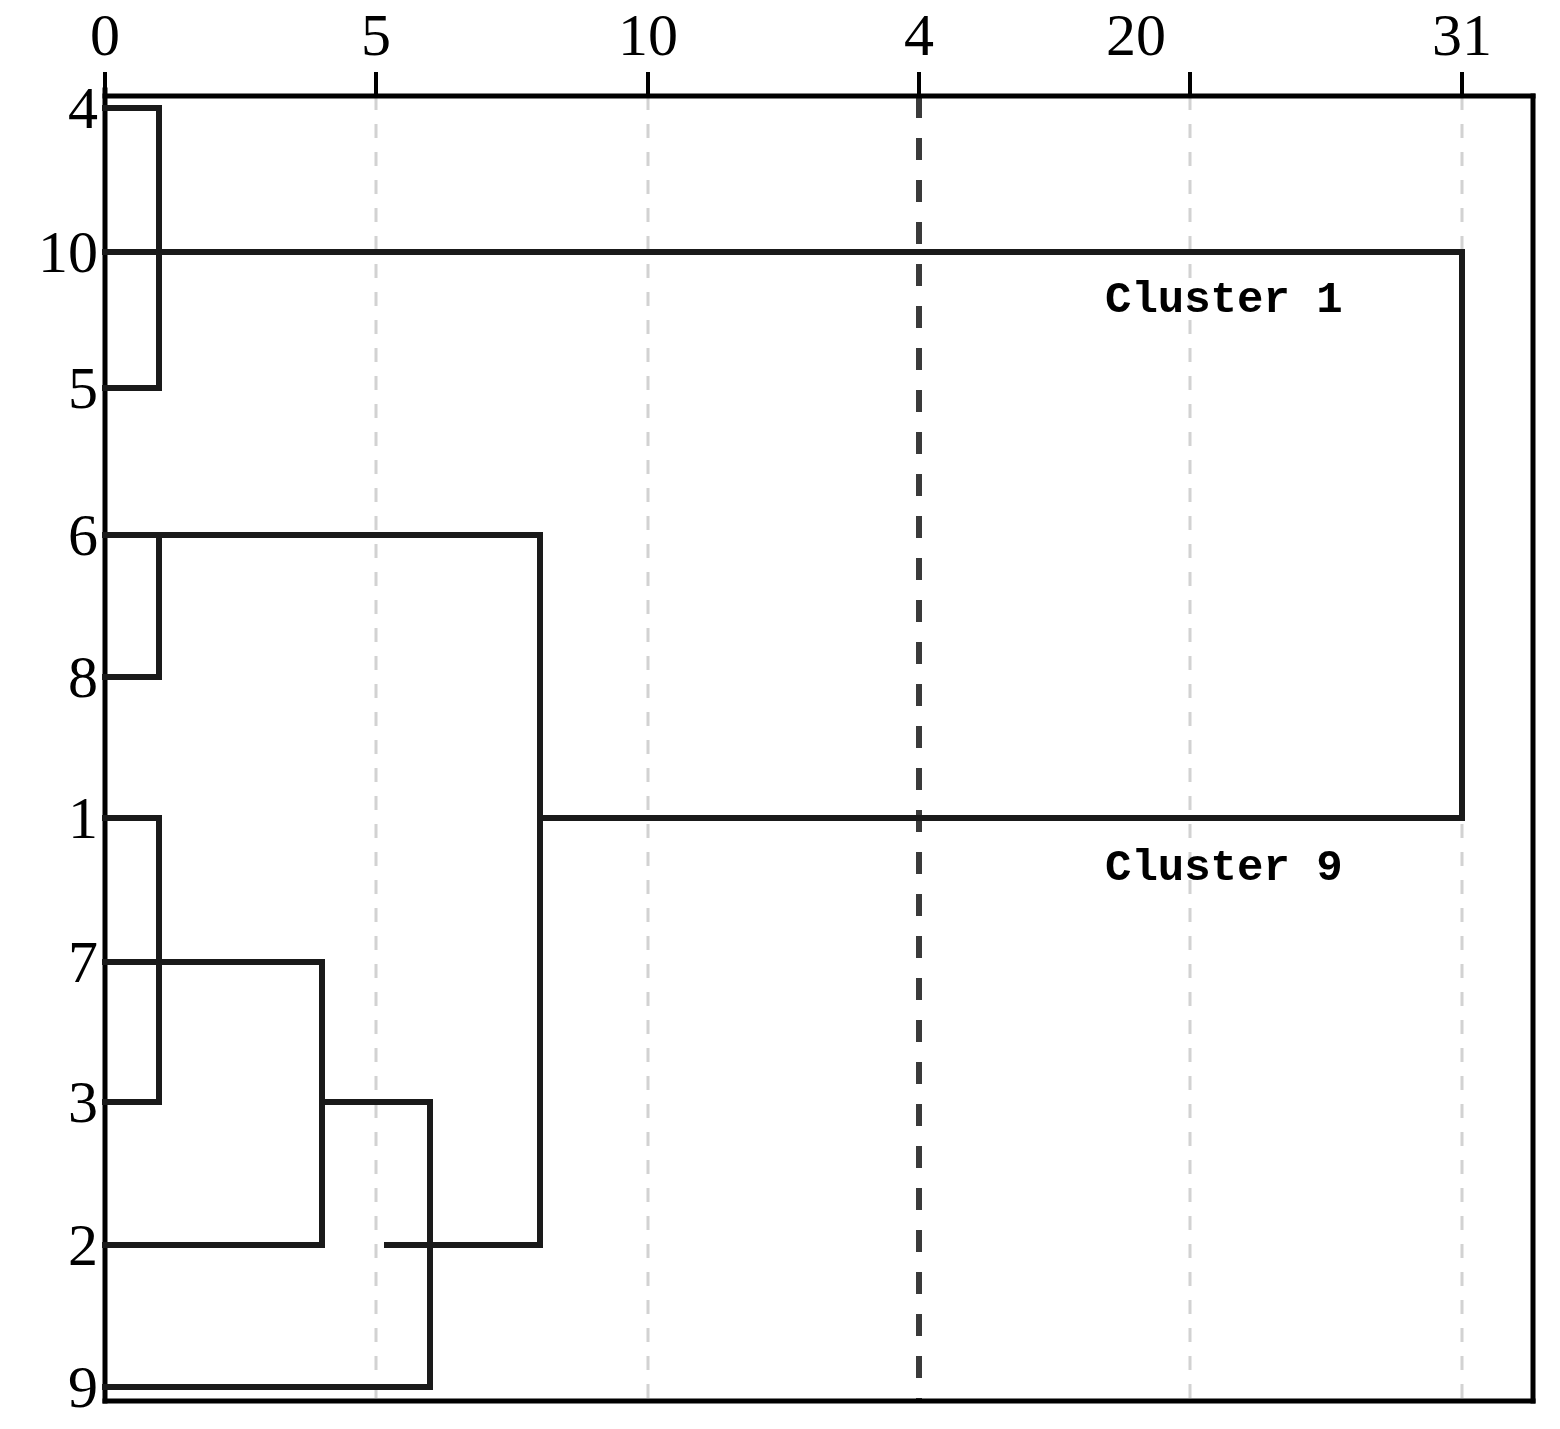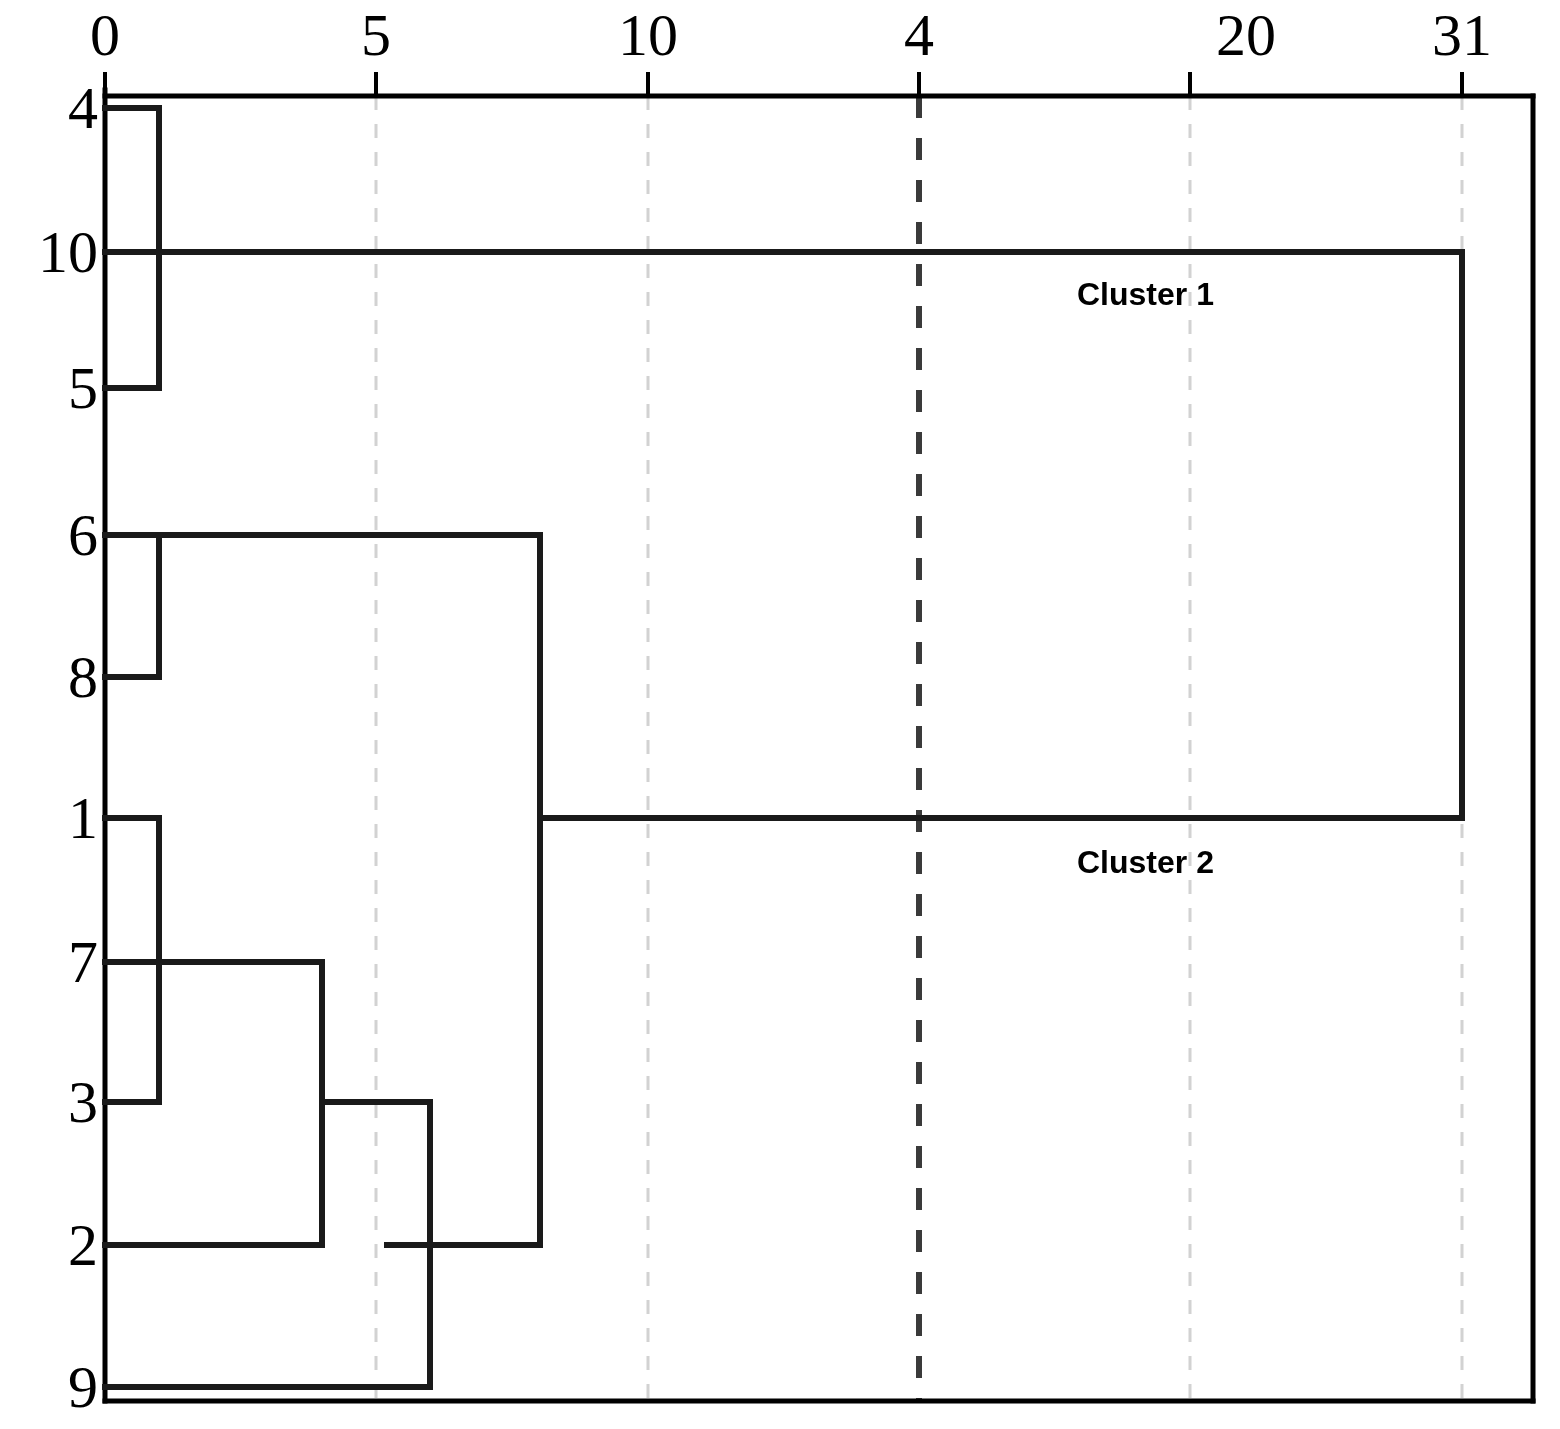--- a/index.html
+++ b/index.html
@@ -23,26 +23,27 @@
     font-size:60px;
     color:#000000;
     text-align:right;
     transform:translateY(-50%);
     line-height:1;
     white-space:nowrap;
     right:1462px;
   }
   .cluster-annot{
     position:absolute;
-    font-family:Liberation Sans, sans-serif;
+    font-family:Liberation Mono, monospace;
     font-weight:bold;
-    font-size:32px;
+    font-size:44px;
     color:#000000;
     white-space:nowrap;
     line-height:1;
+    margin-left:28px;
   }
 </style>
 </head>
 <body>
 
 <div id="page">
 
   <svg id="plot" viewBox="0 0 1560 1429" width="1560" height="1429" xmlns="http://www.w3.org/2000/svg">
 
     <rect x="0" y="0" width="1560" height="1429" fill="#ffffff"></rect>
@@ -94,30 +95,30 @@
 
       <path d="M540,818 L1462,818"></path>
       <path d="M1462,252 L1462,818"></path>
     </g>
   </svg>
 
   <div class="xtick-label" style="left:105px;  top:5px;">0</div>
   <div class="xtick-label" style="left:376px;  top:5px;">5</div>
   <div class="xtick-label" style="left:648px;  top:5px;">10</div>
   <div class="xtick-label" style="left:919px;  top:5px;">4</div>
-  <div class="xtick-label" style="left:1246px; top:5px;">20</div>
+  <div class="xtick-label" style="left:1136px; top:5px;">20</div>
   <div class="xtick-label" style="left:1462px; top:5px;">31</div>
 
   <div class="ytick-label" style="top:108px;">4</div>
   <div class="ytick-label" style="top:252px;">10</div>
   <div class="ytick-label" style="top:388px;">5</div>
   <div class="ytick-label" style="top:535px;">6</div>
   <div class="ytick-label" style="top:677px;">8</div>
   <div class="ytick-label" style="top:818px;">1</div>
   <div class="ytick-label" style="top:962px;">7</div>
   <div class="ytick-label" style="top:1102px;">3</div>
   <div class="ytick-label" style="top:1245px;">2</div>
   <div class="ytick-label" style="top:1387px;">9</div>
 
   <div class="cluster-annot" style="left:1077px; top:278px;">Cluster 1</div>
-  <div class="cluster-annot" style="left:1077px; top:846px;">Cluster 2</div>
+  <div class="cluster-annot" style="left:1077px; top:846px;">Cluster 9</div>
 
 </div>
 
 </body></html>

